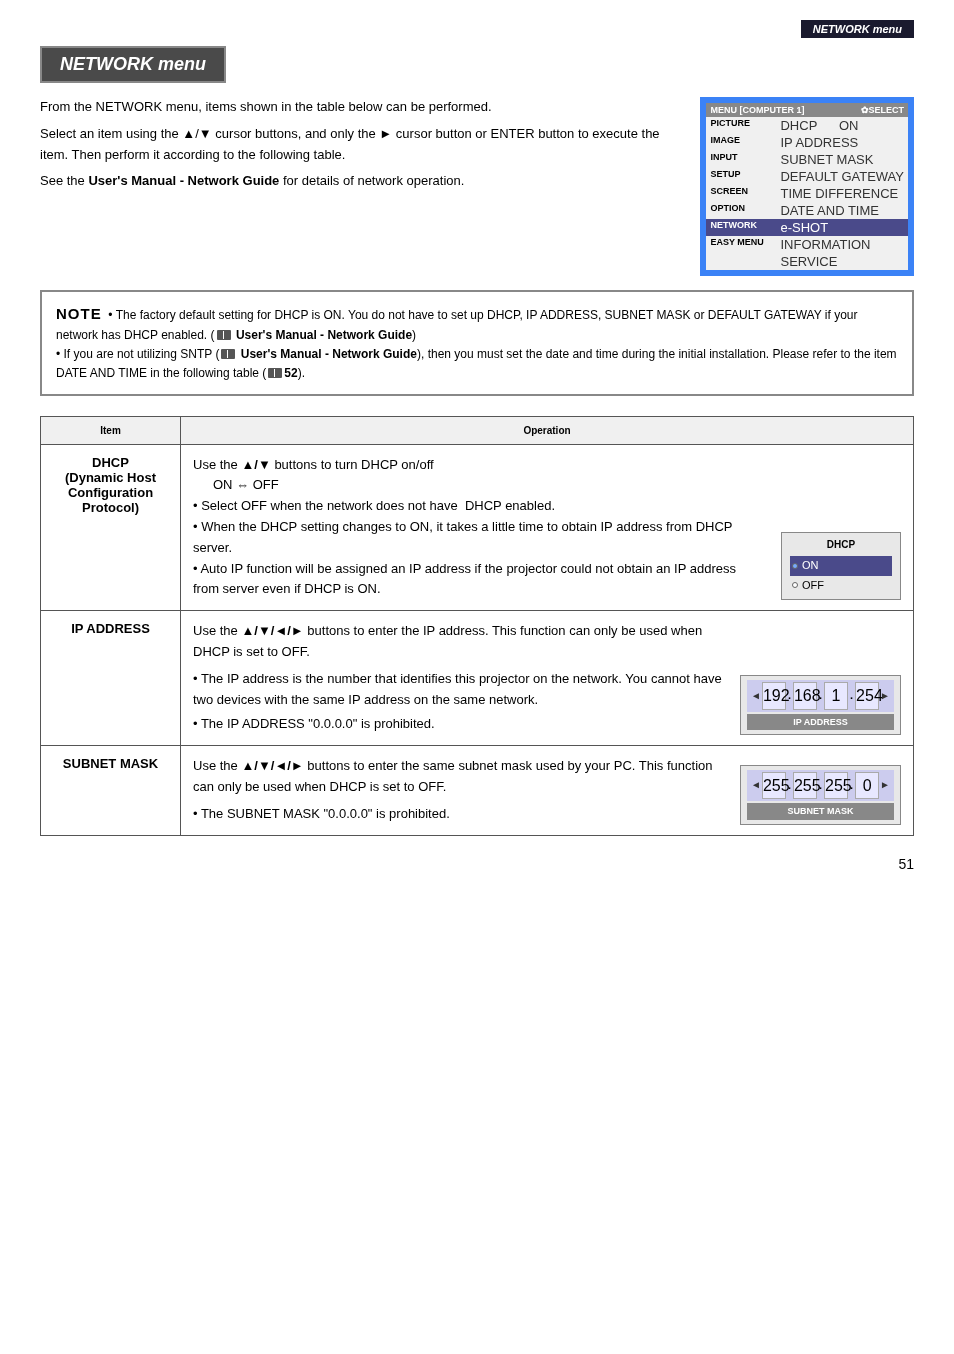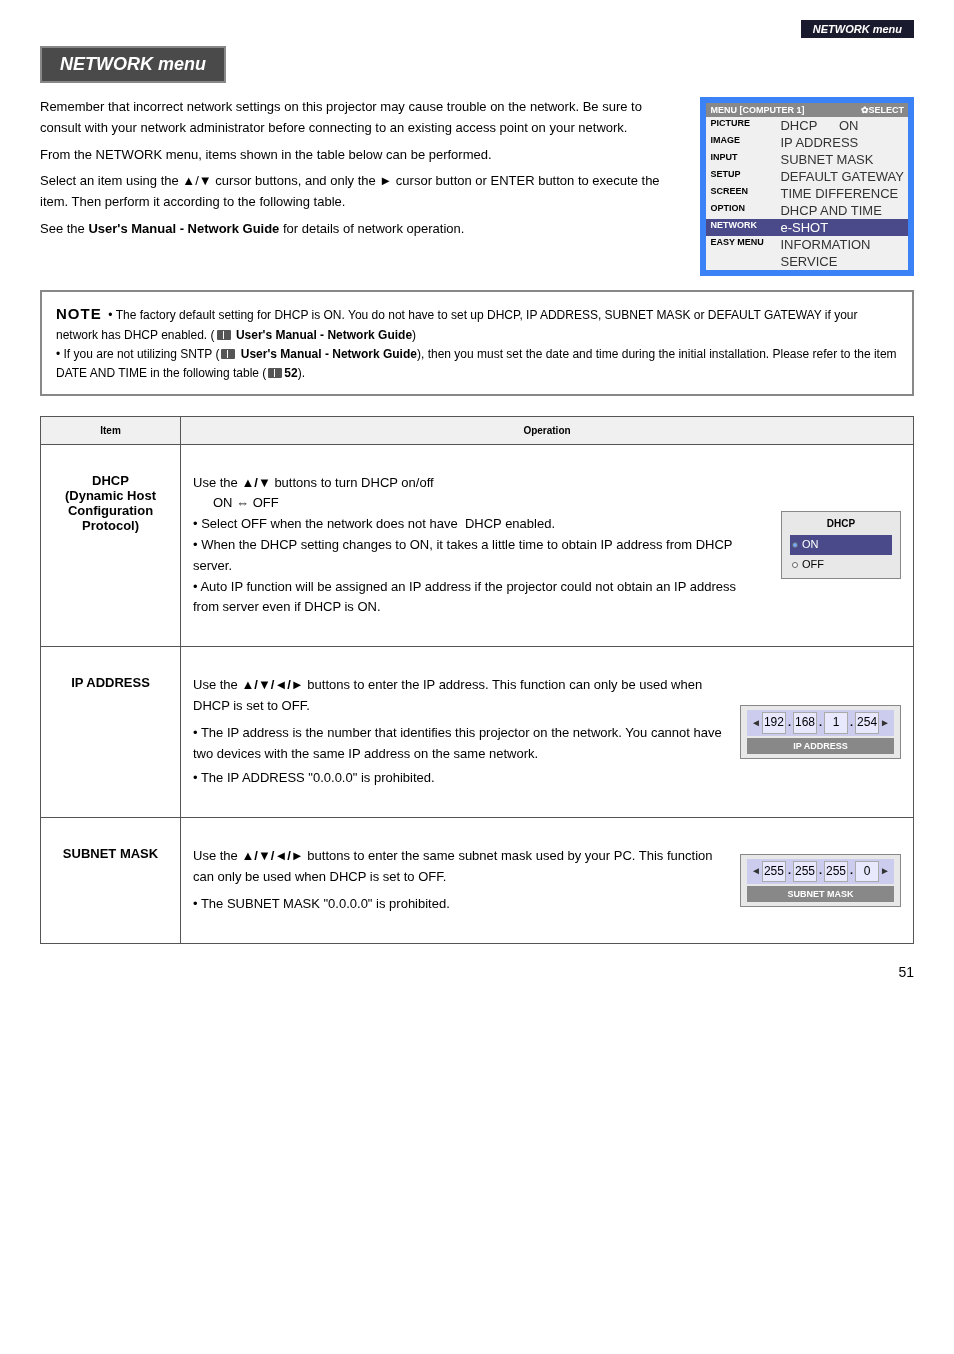--- a/index.html
+++ b/index.html
@@ -114,37 +114,37 @@
     }
     .main-table th {
       border: 1.5px solid #555;
       padding: 8px 12px;
       background: #f0f0f0;
       font-size: 10px;
       text-align: center;
     }
     .main-table td {
       border: 1.5px solid #555;
-      padding: 28px 12px;
+      padding: 10px 12px;
       vertical-align: top;
       font-size: 13px;
     }
     .item-cell {
       text-align: center;
       font-weight: bold;
       width: 140px;
       vertical-align: middle;
     }
     .operation-cell {
       line-height: 1.6;
     }
     .op-row {
       display: flex;
       gap: 16px;
-      align-items: center;
+      align-items: flex-end;
     }
     .op-text {
       flex: 1;
     }
     .op-widget {
       min-width: 120px;
     }
 
     
     .dhcp-widget {
@@ -198,21 +198,21 @@
       background: #cce;
       padding: 2px 4px;
       justify-content: center;
       margin-bottom: 2px;
     }
     .ip-seg {
       background: #e8e8ff;
       border: 1px solid #aaa;
       width: 24px;
       text-align: center;
-      font-size: 12px;
+      font-size: 16px;
     }
     .ip-dot {
       font-weight: bold;
       margin: 0 1px;
     }
     .ip-arrow {
       color: #333;
       font-size: 10px;
     }
     .ip-label {
@@ -291,21 +291,20 @@
 <div class="header-bar">
   <div class="header-title-right">NETWORK menu</div>
 </div>
 
 
 <div class="menu-title-box">NETWORK menu</div>
 
 
 <div class="content-area">
   <div class="description-text">
-    <p style="margin-bottom:6px;">Remember that incorrect network settings on this projector may cause trouble on the network. Be sure to consult with your network administrator before connecting to an existing access point on your network.</p>
     <p style="margin-bottom:6px;">From the NETWORK menu, items shown in the table below can be performed.</p>
     <p style="margin-bottom:6px;">Select an item using the ▲/▼ cursor buttons, and only the ► cursor button or ENTER button to execute the item. Then perform it according to the following table.</p>
     <p>See the <strong>User's Manual - Network Guide</strong> for details of network operation.</p>
   </div>
 
   <div class="osd-menu">
     <div class="osd-header">
       <span>MENU [COMPUTER 1]</span>
       <span>✿SELECT</span>
     </div>
@@ -324,21 +323,21 @@
     <div class="osd-row">
       <span class="osd-col-left">SETUP</span>
       <span class="osd-col-right">DEFAULT GATEWAY</span>
     </div>
     <div class="osd-row">
       <span class="osd-col-left">SCREEN</span>
       <span class="osd-col-right">TIME DIFFERENCE</span>
     </div>
     <div class="osd-row">
       <span class="osd-col-left">OPTION</span>
-      <span class="osd-col-right">DHCP AND TIME</span>
+      <span class="osd-col-right">DATE AND TIME</span>
     </div>
     <div class="osd-row highlighted">
       <span class="osd-col-left">NETWORK</span>
       <span class="osd-col-right">e-SHOT</span>
     </div>
     <div class="osd-row">
       <span class="osd-col-left">EASY MENU</span>
       <span class="osd-col-right">INFORMATION</span>
     </div>
     <div class="osd-row">

